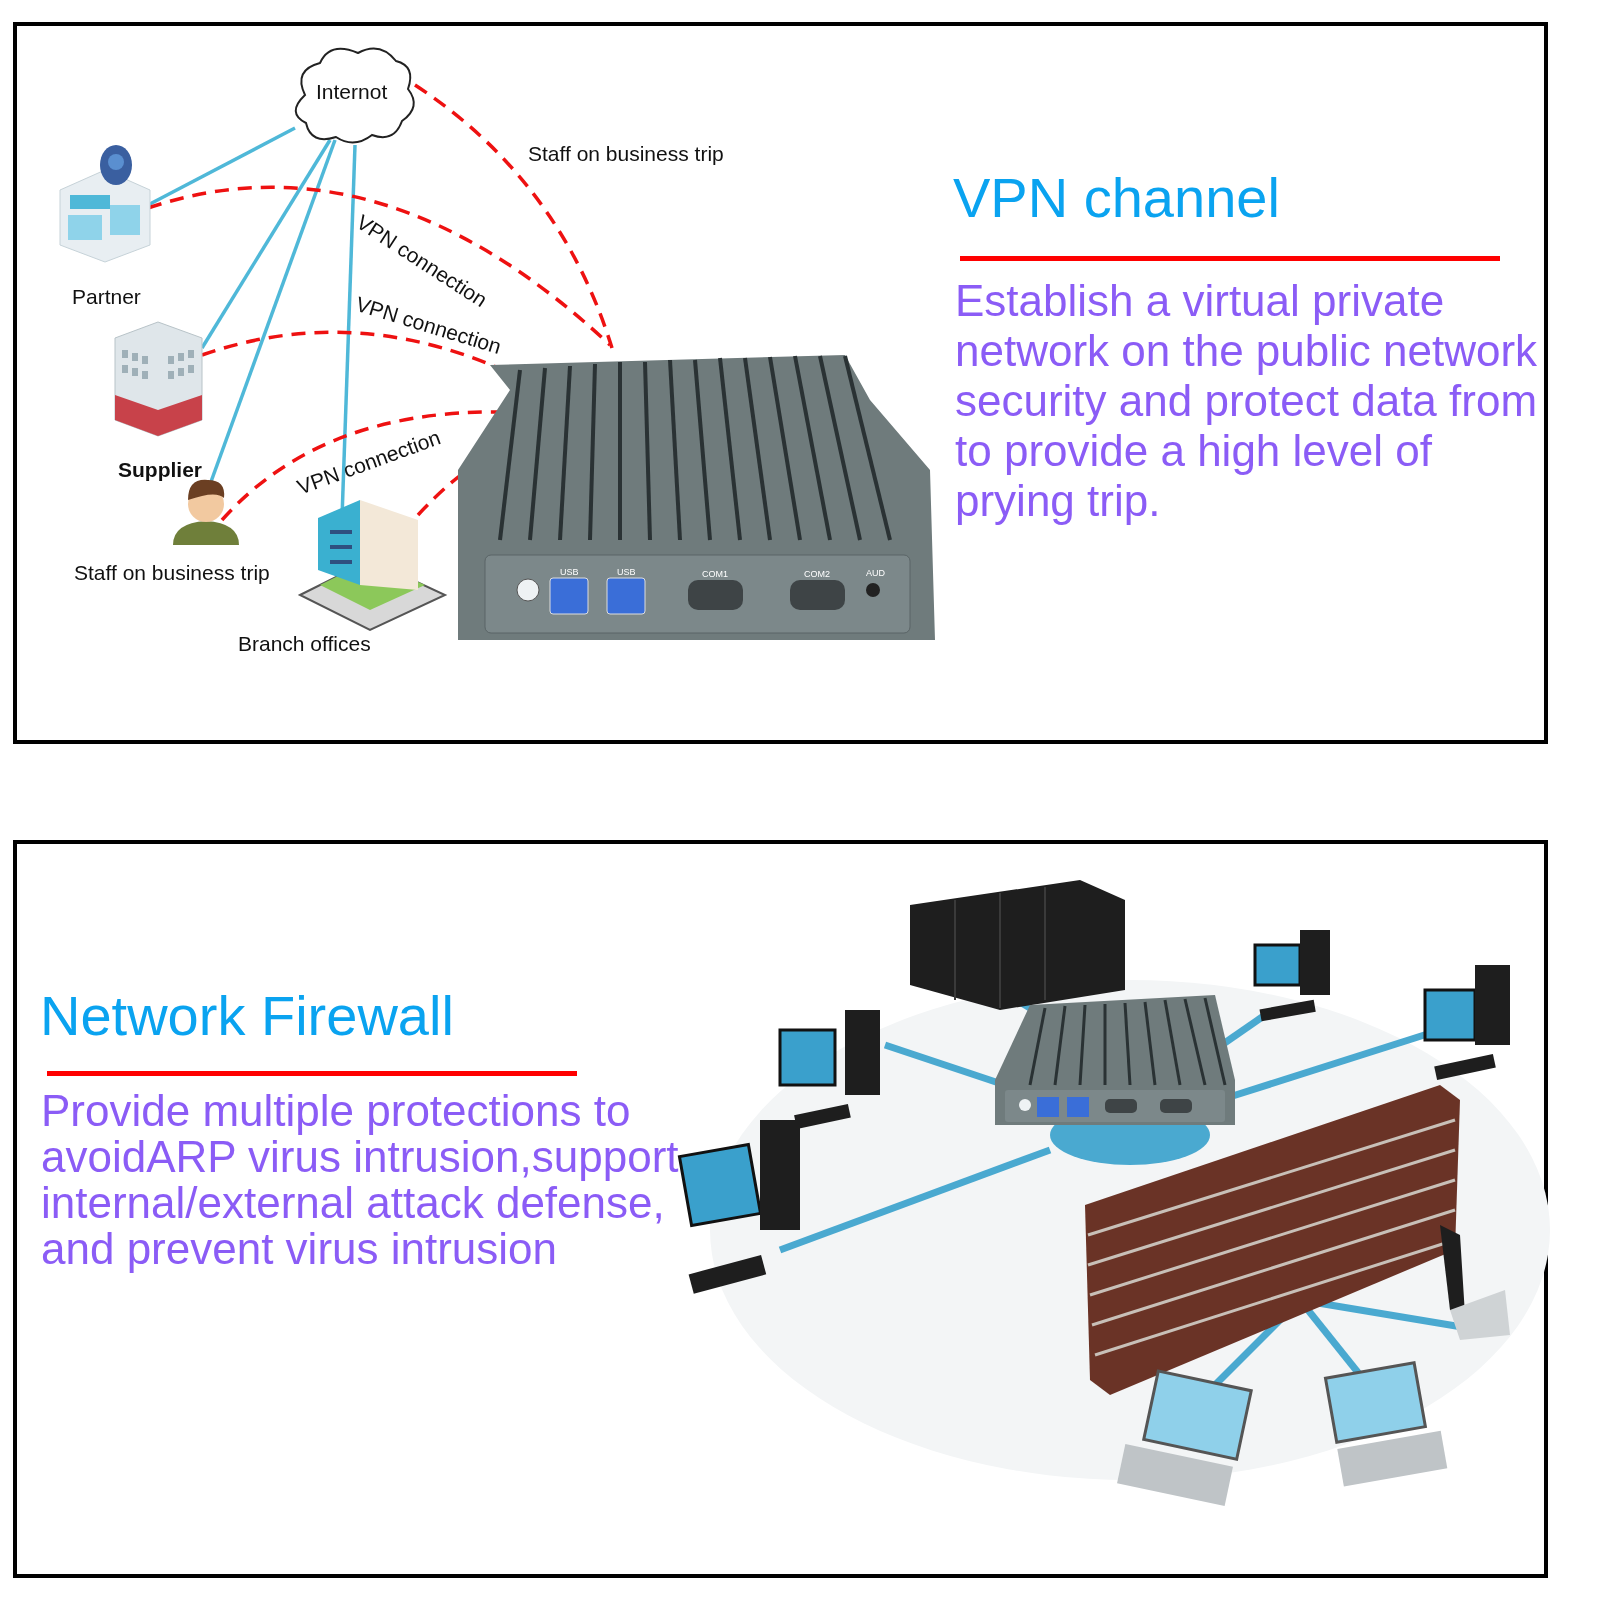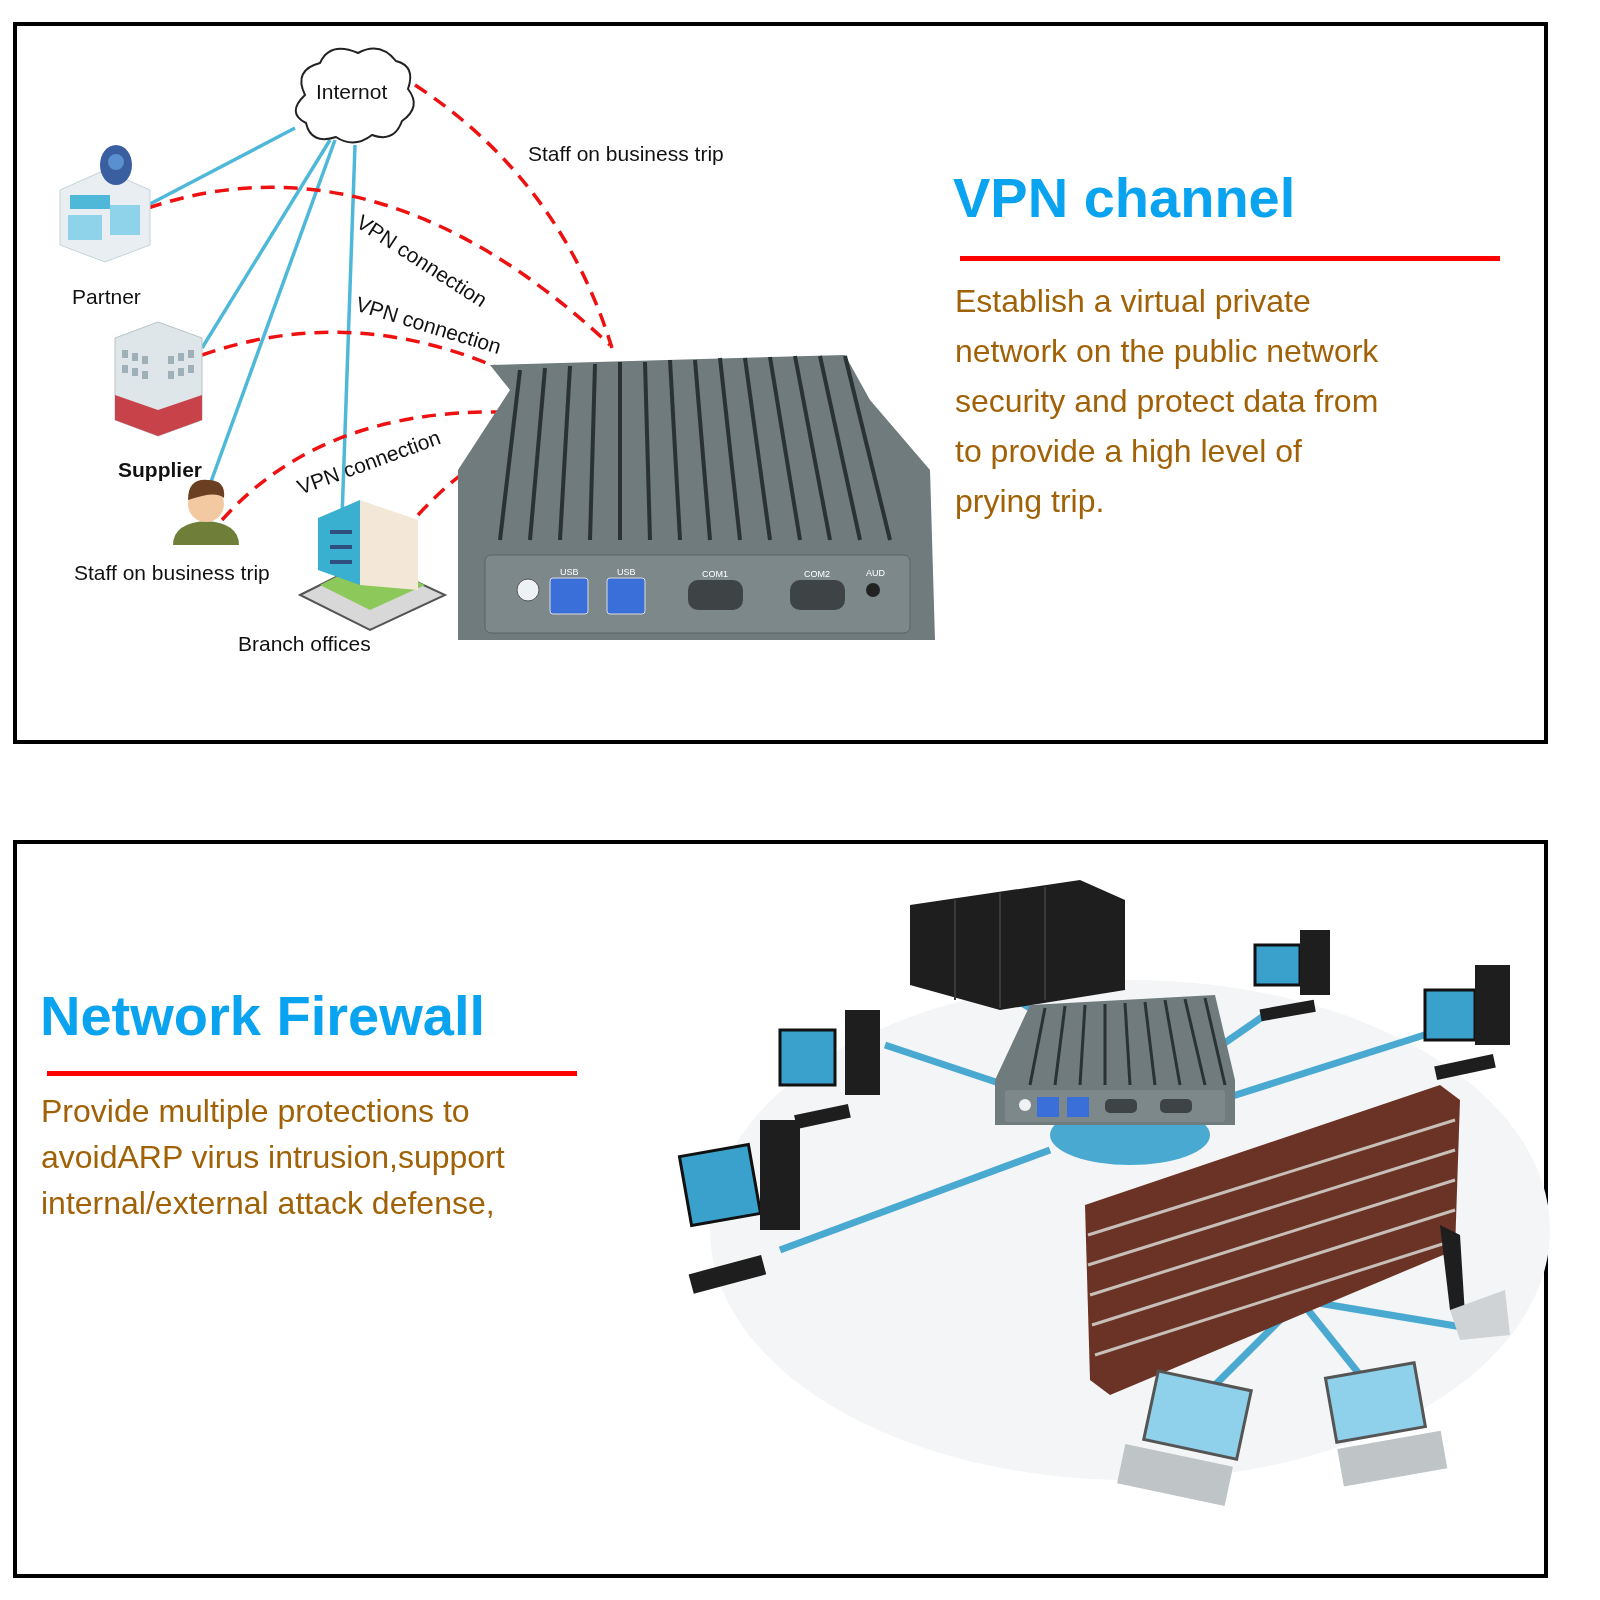--- a/index.html
+++ b/index.html
@@ -2,23 +2,23 @@
 <html><head>
 <meta charset="utf-8">
 <style>
   html,body{margin:0;padding:0;background:#fff;}
   body{width:1600px;height:1600px;position:relative;overflow:hidden;font-family:"Liberation Sans",sans-serif;}
   .panel{position:absolute;left:13px;width:1535px;border:4px solid #000;background:#fff;box-sizing:border-box;}
   #panel-vpn{top:22px;height:722px;}
   #panel-fw{top:840px;height:738px;}
   svg{position:absolute;left:0;top:0;}
   .lbl{position:absolute;color:#111;font-size:21px;white-space:nowrap;}
-  .title{position:absolute;color:#0aa3f0;font-weight:bold;font-size:56px;white-space:nowrap;}
+  .title{position:absolute;color:#0aa3f0;font-weight:normal;font-size:56px;white-space:nowrap;}
   .rule{position:absolute;height:5px;background:#ff0000;}
-  .body{position:absolute;color:#a16207;font-size:32px;line-height:50px;}
+  .body{position:absolute;color:#8b5cf6;font-size:44px;line-height:50px;}
   .body div{white-space:nowrap;}
 </style>
 </head>
 <body>
 
 <div class="panel" id="panel-vpn"></div>
 
 <svg width="1600" height="760">
 
   <g stroke="#4fb8d8" stroke-width="3.5" fill="none">
@@ -235,13 +235,14 @@
     <path d="M1450 1310 L1505 1290 L1510 1335 L1460 1340z" fill="#cfd3d5"></path>
   </g>
 </svg>
 
 <div class="title" style="left:40px;top:983px;text-align:right;">Network Firewall</div>
 <div class="rule" style="left:47px;top:1071px;width:530px;"></div>
 <div class="body" style="left:41px;top:1088px;line-height:46px;">
   <div>Provide multiple protections to</div>
   <div>avoidARP virus intrusion,support</div>
   <div>internal/external attack defense,</div>
+  <div>and prevent virus intrusion</div>
 </div>
 
 </body></html>

